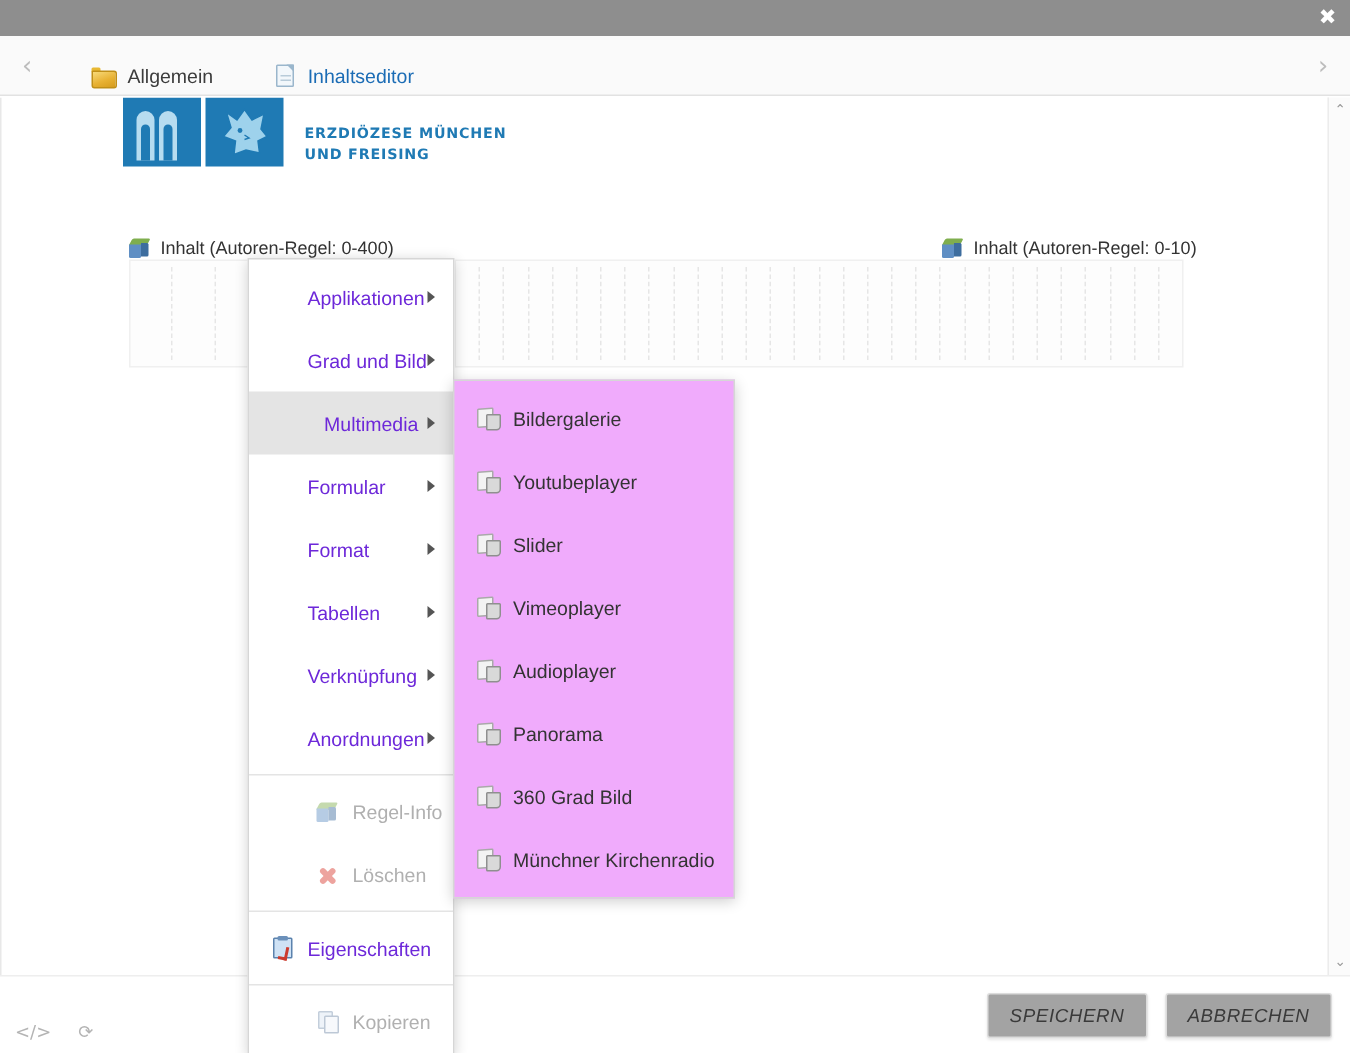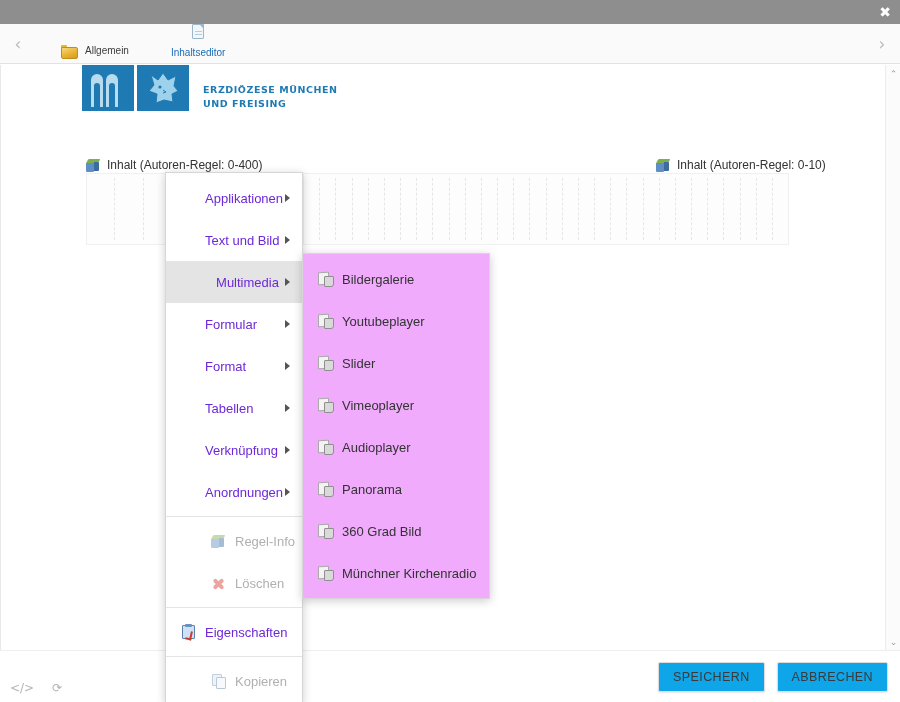--- a/index.html
+++ b/index.html
@@ -67,27 +67,27 @@
     height: 40px;
     display: flex;
     align-items: stretch;
   }
   .tab {
     display: flex;
     align-items: center;
     gap: 9px;
     padding: 0 21px;
     height: 53px;
-    font-size: 10px;
+    font-size: 13px;
     color: #3c3c3c;
     cursor: pointer;
     position: relative;
     white-space: nowrap;
   }
-  .tab.active { color: #1b6cb5; flex-direction: column; }
+  .tab.active { color: #1b6cb5; }
   .tab.active::after {
     content: "";
     position: absolute;
     left: 8px; right: 8px; bottom: 0;
     height: 3px;
     background: #1464aa;
   }
   .tab-label { line-height: 1; }
 
   
@@ -207,21 +207,21 @@
   .rule-label {
     position: absolute;
     display: flex;
     align-items: center;
     gap: 7px;
     font-size: 12px;
     color: #333333;
     white-space: nowrap;
   }
   .rule-label.left  { left: 86px;  top: 93px; }
-  .rule-label.right { left: 656px; top: 93px; }
+  .rule-label.right { left: 628px; top: 93px; }
 
   
   .ic-box {
     position: relative;
     width: 14px; height: 13px;
     display: inline-block;
   }
   .ic-box .top {
     position: absolute; left: 1px; top: 0;
     width: 12px; height: 5px;
@@ -473,32 +473,33 @@
   .footer-buttons {
     position: absolute;
     right: 12px; top: 11px;
     display: flex;
     gap: 12px;
   }
   .btn {
     min-width: 82px;
     height: 30px;
     padding: 0 14px;
-    background: #0ea5e9;
+    background: #a3a3a3;
     border: 1px solid #dcdcdc;
     border-radius: 2px;
     box-shadow: 0 1px 2px rgba(0,0,0,0.10);
     font-size: 12.5px;
     letter-spacing: 0.4px;
     color: #3a3a3a;
     cursor: pointer;
     display: flex;
     align-items: center;
     justify-content: center;
     font-family: "Liberation Sans", sans-serif;
+    font-style: italic;
   }
 </style>
 </head>
 <body>
 
 <div id="app">
 
   <div class="titlebar">
     <div class="titlebar-close">✖</div>
   </div>
@@ -613,21 +614,21 @@
   </div>
 
   <div class="menu" id="menu">
       <div class="mi">
         <span class="mi-icon"></span>
         <span class="mi-label">Applikationen</span>
         <span class="caret"></span>
       </div>
       <div class="mi">
         <span class="mi-icon"></span>
-        <span class="mi-label">Text und Bild</span>
+        <span class="mi-label">Grad und Bild</span>
         <span class="caret"></span>
       </div>
       <div class="mi selected">
         <span class="mi-icon"></span>
         <span class="mi-label">Multimedia</span>
         <span class="caret"></span>
       </div>
       <div class="mi">
         <span class="mi-icon"></span>
         <span class="mi-label">Formular</span>

